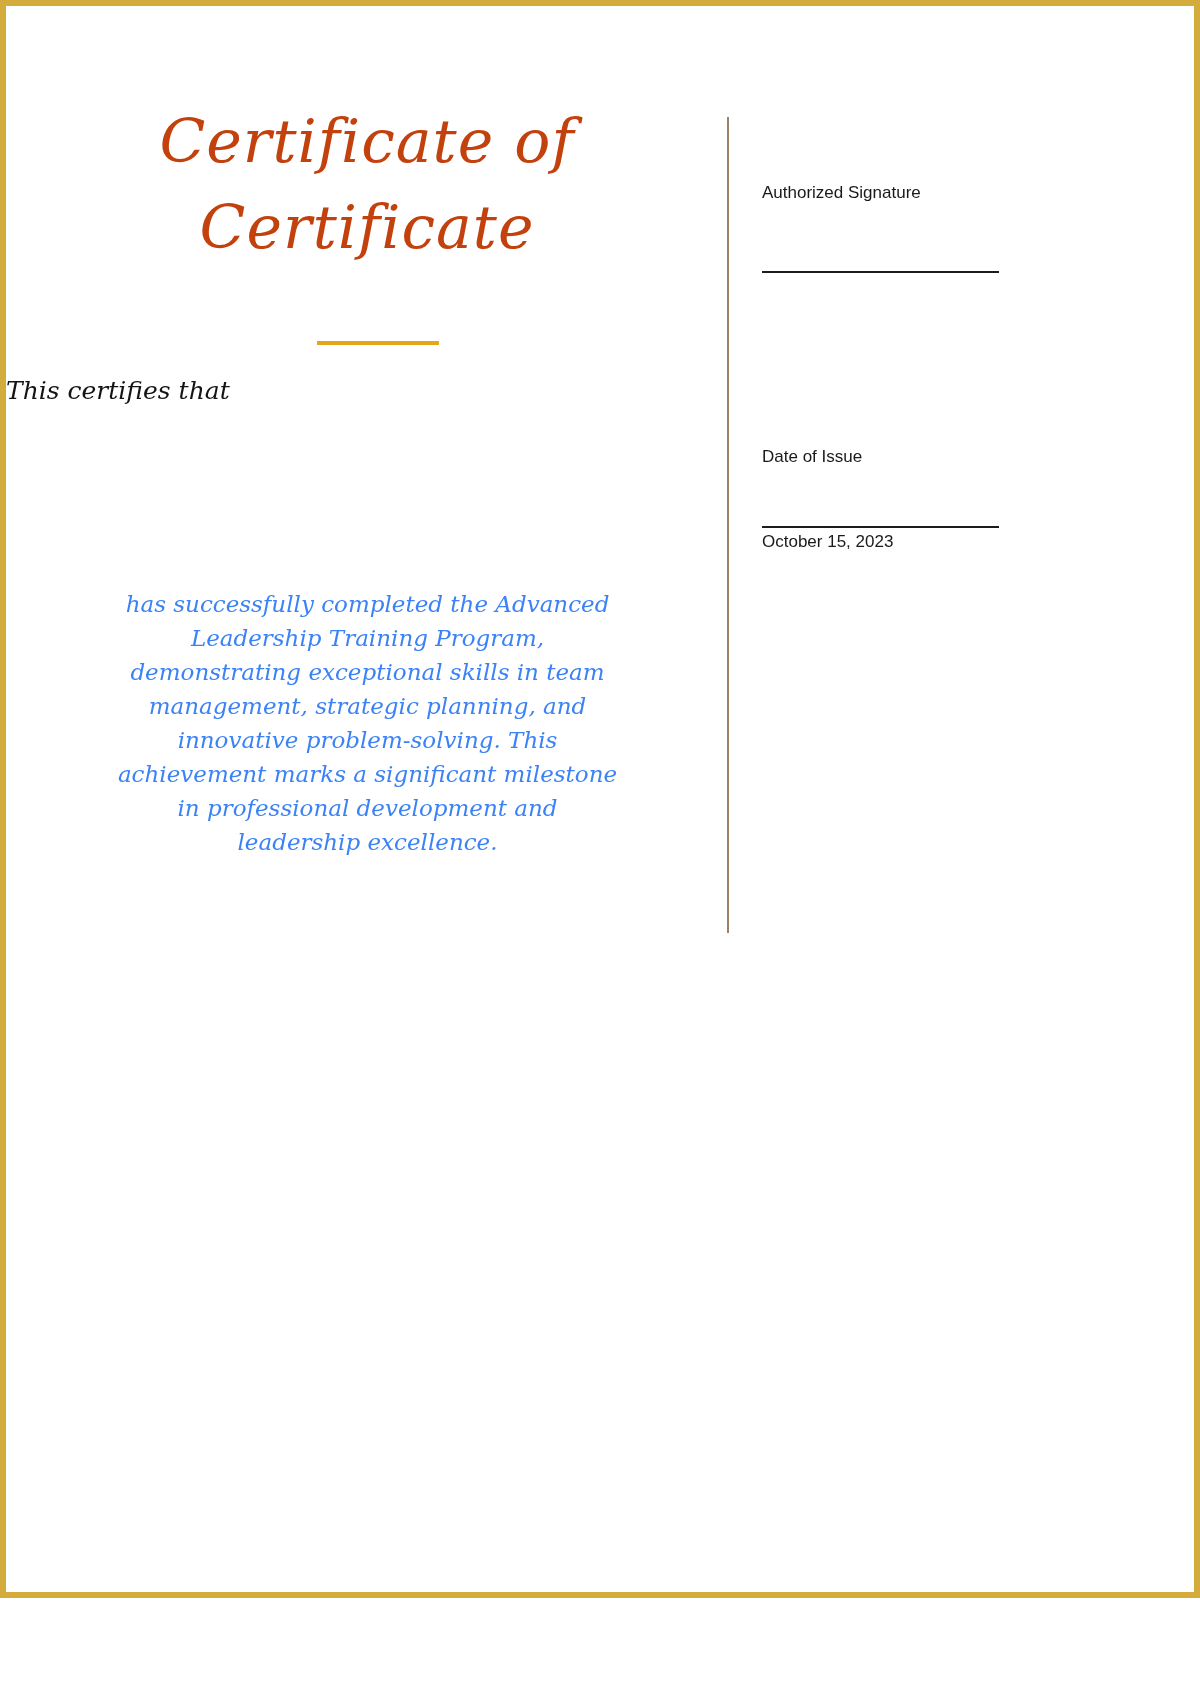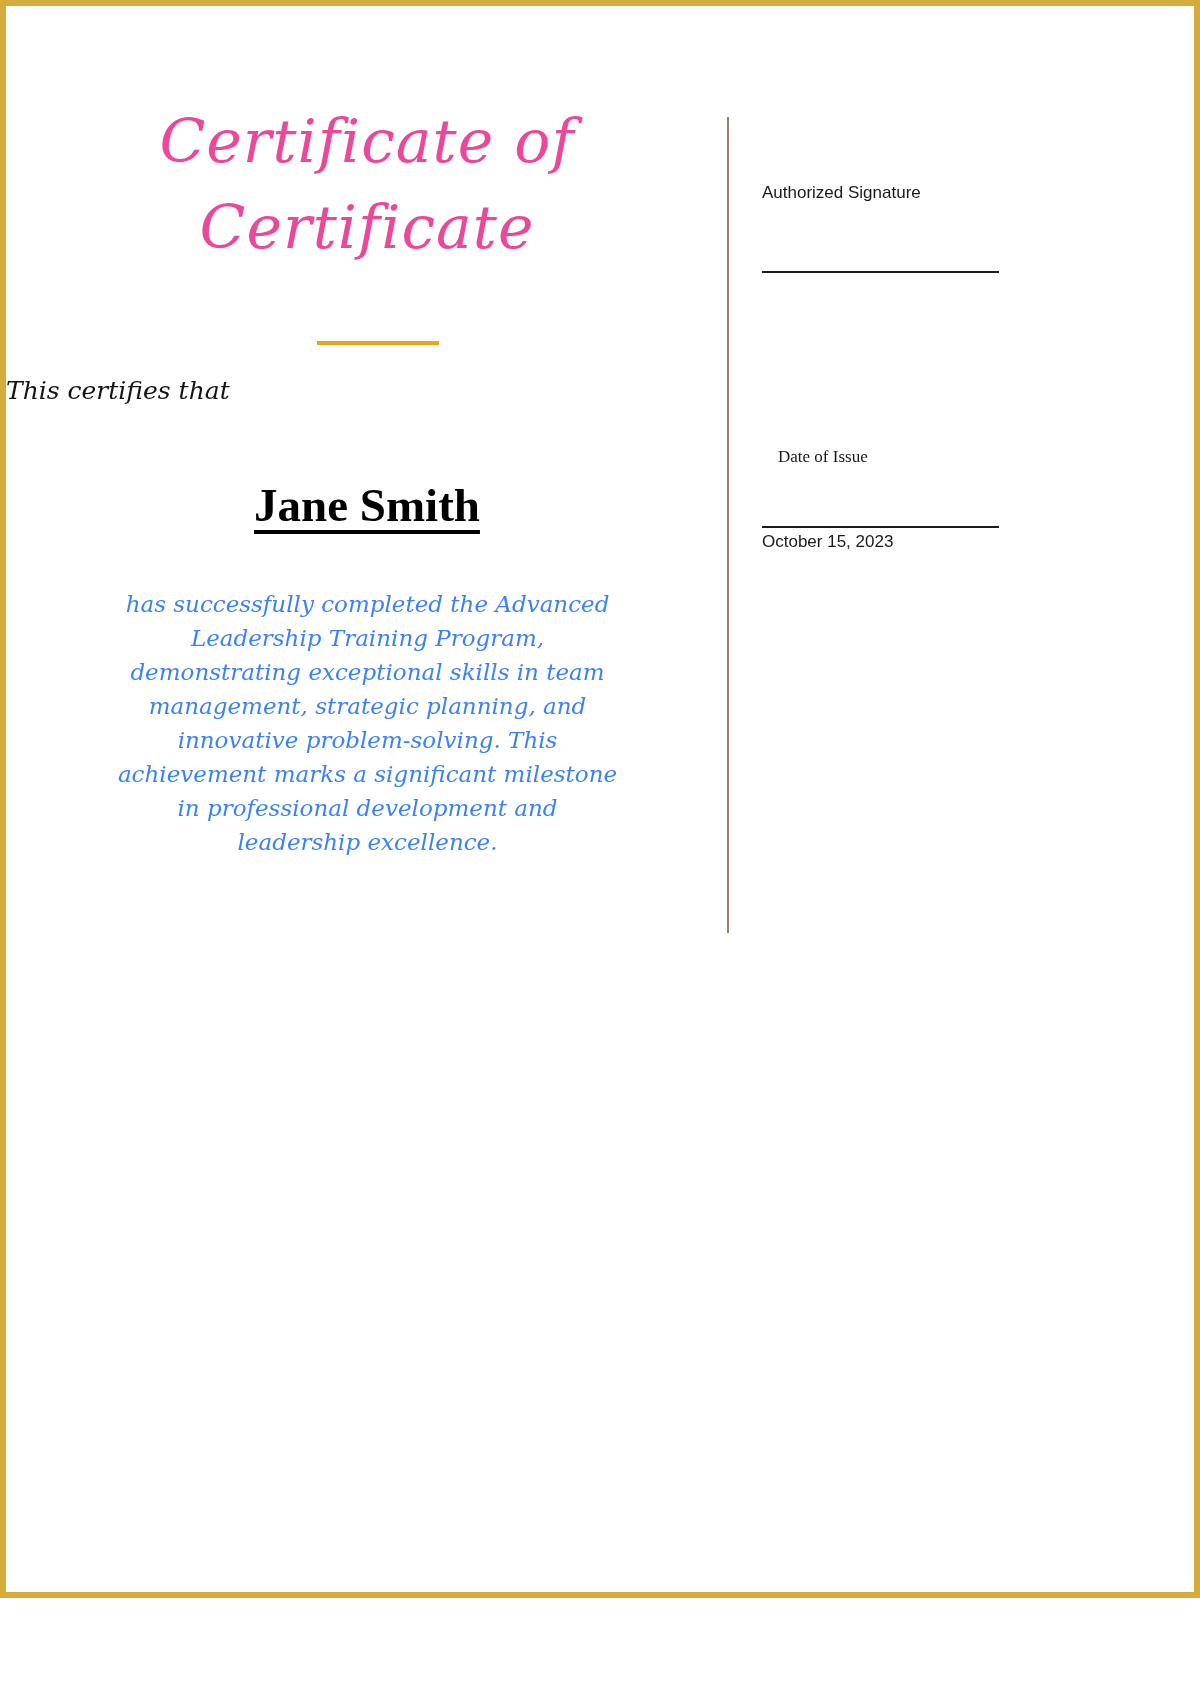--- a/index.html
+++ b/index.html
@@ -24,21 +24,21 @@
   .title {
     position: absolute;
     top: 92px; left: 0;
     width: 100%;
     text-align: center;
     font-family: "DejaVu Serif", serif;
     font-style: italic;
     font-weight: normal;
     font-size: 60px;
     line-height: 86px;
-    color: #ec4899;
+    color: #c2410c;
     letter-spacing: 1px;
   }
   .title span { display: block; }
   .accent-line {
     position: absolute;
     top: 335px; left: 50%;
     width: 122px; height: 4px;
     margin-left: -50px;
     background: #E4A61C;
   }
@@ -90,40 +90,39 @@
     position: absolute;
     left: 756px; top: 0;
     width: 237px; height: 100%;
     font-family: "Liberation Sans", sans-serif;
     font-size: 17px;
     color: #1a1a1a;
   }
   .sig-label   { position: absolute; top: 177px; left: 0; }
   .sig-line    { position: absolute; top: 265px; left: 0; width: 237px; height: 2px; background: #1c1c1c; }
   .signatory   { position: absolute; top: 312px; left: 0; width: 237px; line-height: 27px; }
-  .date-label  { position: absolute; top: 441px; left: 16px; font-family: Liberation Serif, serif; }
+  .date-label  { position: absolute; top: 441px; left: 0; }
   .date-line   { position: absolute; top: 520px; left: 0; width: 237px; height: 2px; background: #1c1c1c; }
   .date-value  { position: absolute; top: 524px; left: 0; line-height: 24px; }
 </style>
 </head>
 <body>
 
 <div class="certificate">
 
   <div class="left-col">
     <h1 class="title">
       <span>Certificate of</span>
       <span>Certificate</span>
     </h1>
 
     <div class="accent-line"></div>
 
     <p class="certifies">This certifies that</p>
 
-    <h2 class="recipient">Jane Smith</h2>
 
     <p class="body-text">has successfully completed the Advanced Leadership Training Program, demonstrating exceptional skills in team management, strategic planning, and innovative problem-solving. This achievement marks a significant milestone in professional development and leadership excellence.</p>
   </div>
 
   <div class="divider"></div>
 
   <div class="right-col">
     <div class="sig-label">Authorized Signature</div>
 
     <div class="sig-line"></div>

